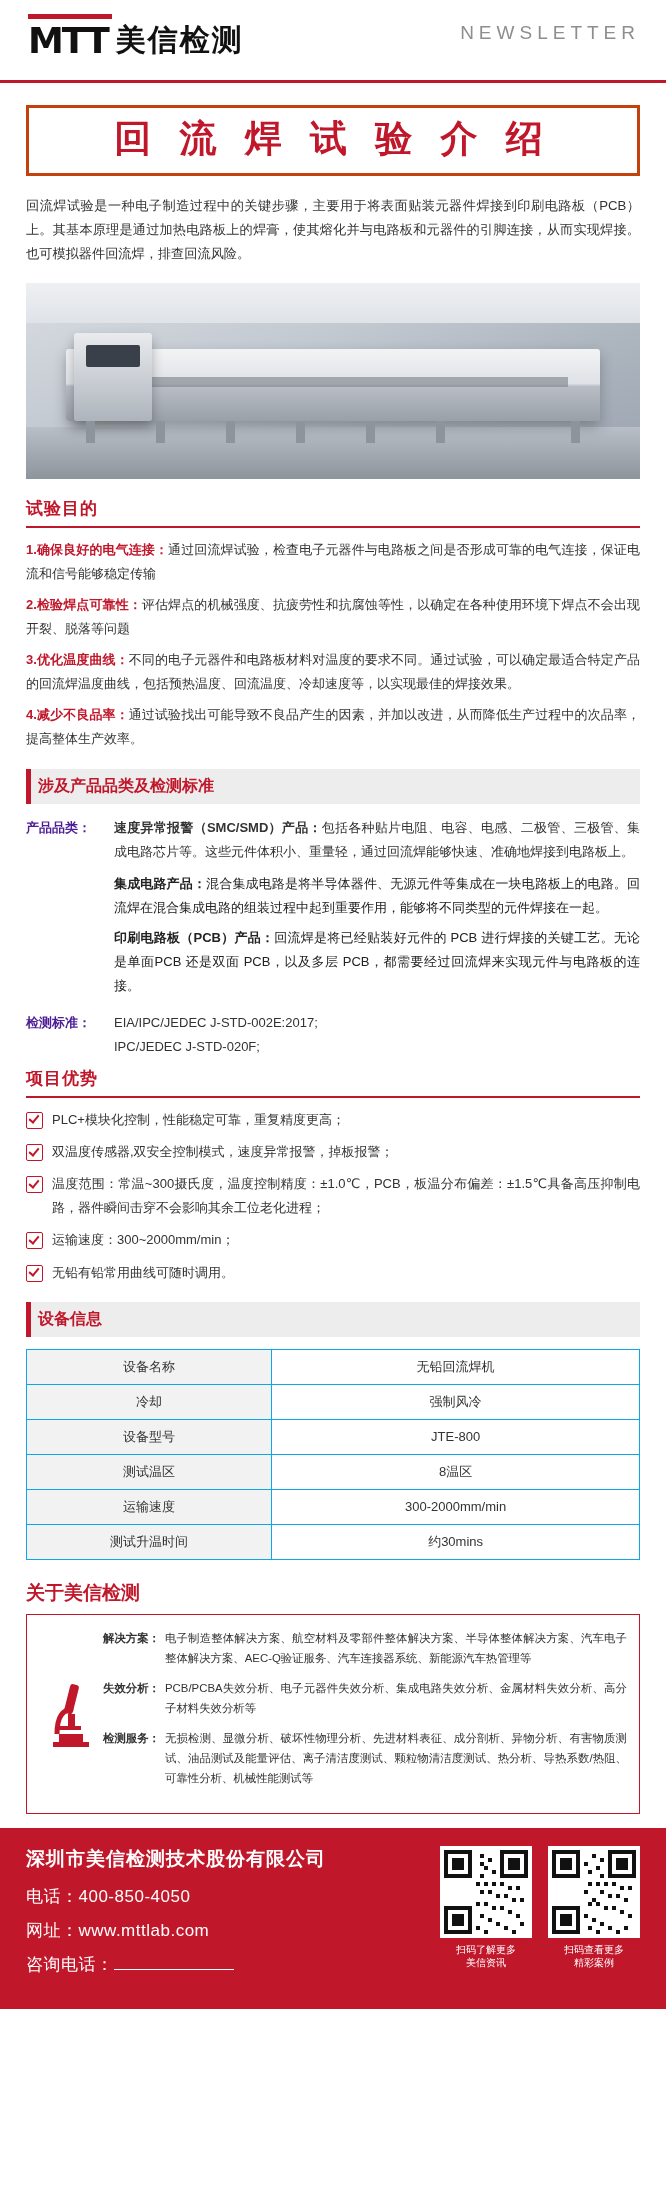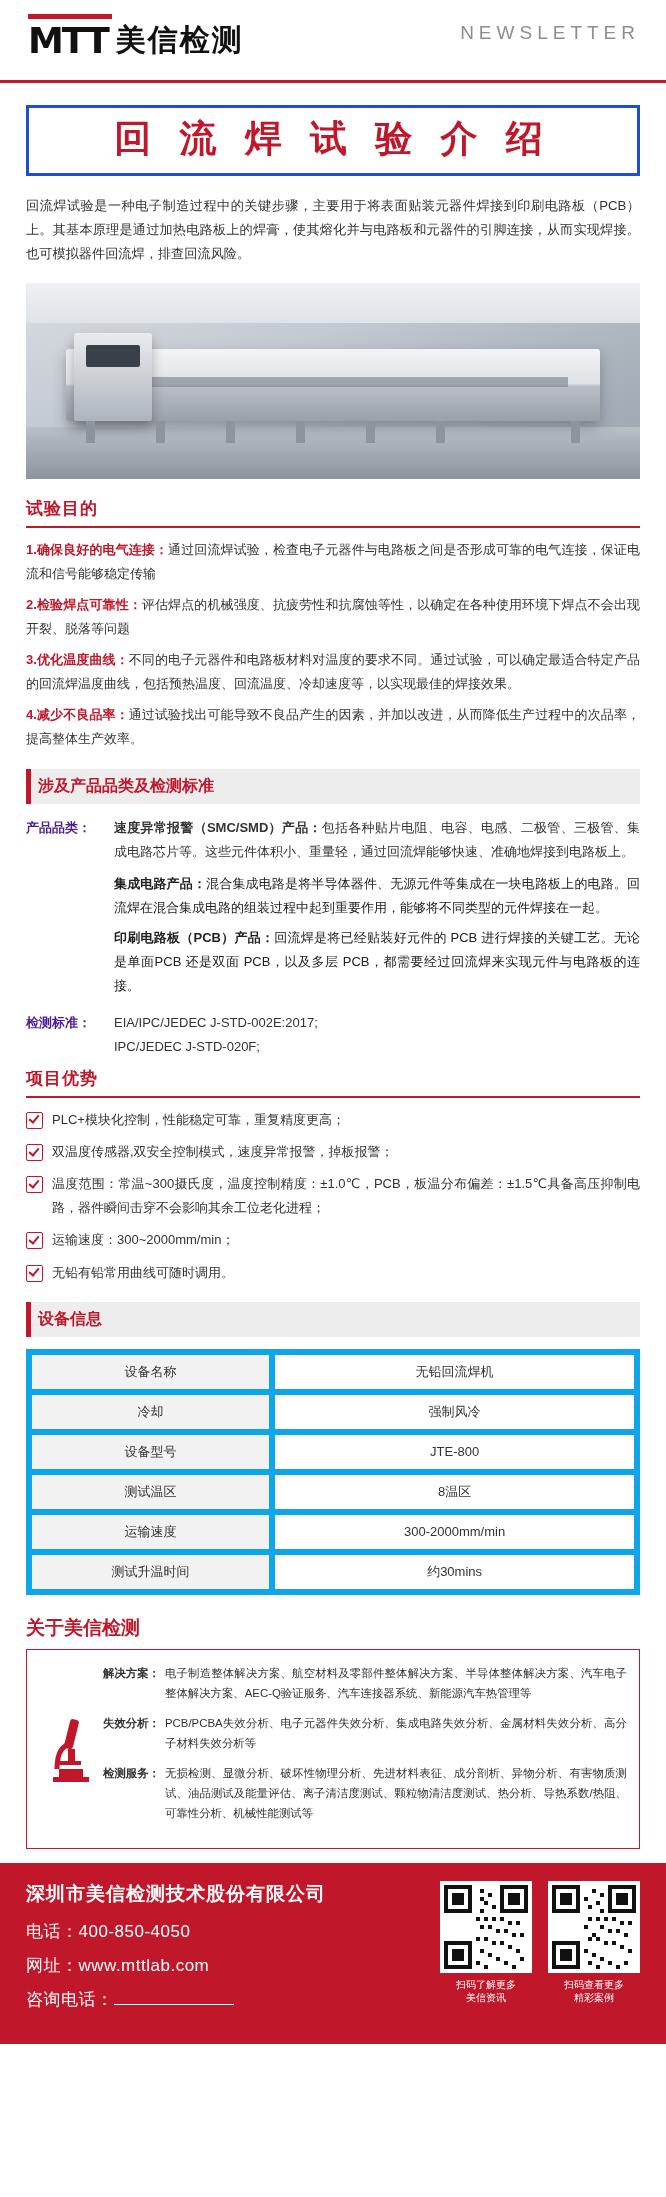--- a/index.html
+++ b/index.html
@@ -20,21 +20,21 @@
   .logo-bar{position:absolute;left:28px;top:14px;width:84px;height:5px;background:#c0172a;}
   .newsletter{position:absolute;right:26px;top:22px;color:#8e8e8e;font-size:19px;letter-spacing:5px;font-family:"Liberation Sans",sans-serif;}
   .header-rule{height:3px;background:#c0172a;}
 
   
   .title-banner{
     background:#ffffff;
     padding:22px 26px 14px 26px;
   }
   .title-box{
-    border:3px solid #1d4ed8;
+    border:3px solid #c2410c;
     padding:10px 0 12px 0;
     text-align:center;
   }
   .title-box .t{
     font-size:37px;
     font-weight:bold;
     color:#c0172a;
     letter-spacing:9px;
     line-height:1.15;
   }
@@ -119,21 +119,21 @@
     position:relative;border-radius:2px;
   }
   .chk:after{
     content:"";position:absolute;left:3.5px;top:0.5px;width:4px;height:8px;
     border-right:2px solid #c0172a;border-bottom:2px solid #c0172a;transform:rotate(40deg);
   }
   .adv-row .txt{flex:1;color:#333;text-align:justify;}
 
   
   .tbl{margin:4px 26px 0 26px;border:1px solid #cfcfcf;border-collapse:collapse;width:calc(100% - 52px);}
-  .tbl td{border:6px solid #0ea5e9;font-size:13px;padding:8px 6px;text-align:center;color:#333;}
+  .tbl td{border:1px solid #0ea5e9;font-size:13px;padding:8px 6px;text-align:center;color:#333;}
   .tbl td.k{width:40%;background:#f2f2f2;}
 
   
   .about-title{margin:20px 26px 8px 26px;font-size:19px;font-weight:bold;color:#c0172a;}
   .about-box{margin:0 26px 14px 26px;border:1px solid #c0172a;padding:14px 12px;display:flex;}
   .micro{flex:0 0 64px;display:flex;align-items:center;justify-content:center;}
   .micro svg{display:block;}
   .about-rows{flex:1;}
   .about-row{display:flex;font-size:11.4px;line-height:1.75;margin-bottom:10px;}
   .about-row .k{flex:0 0 62px;font-weight:bold;color:#333;}

